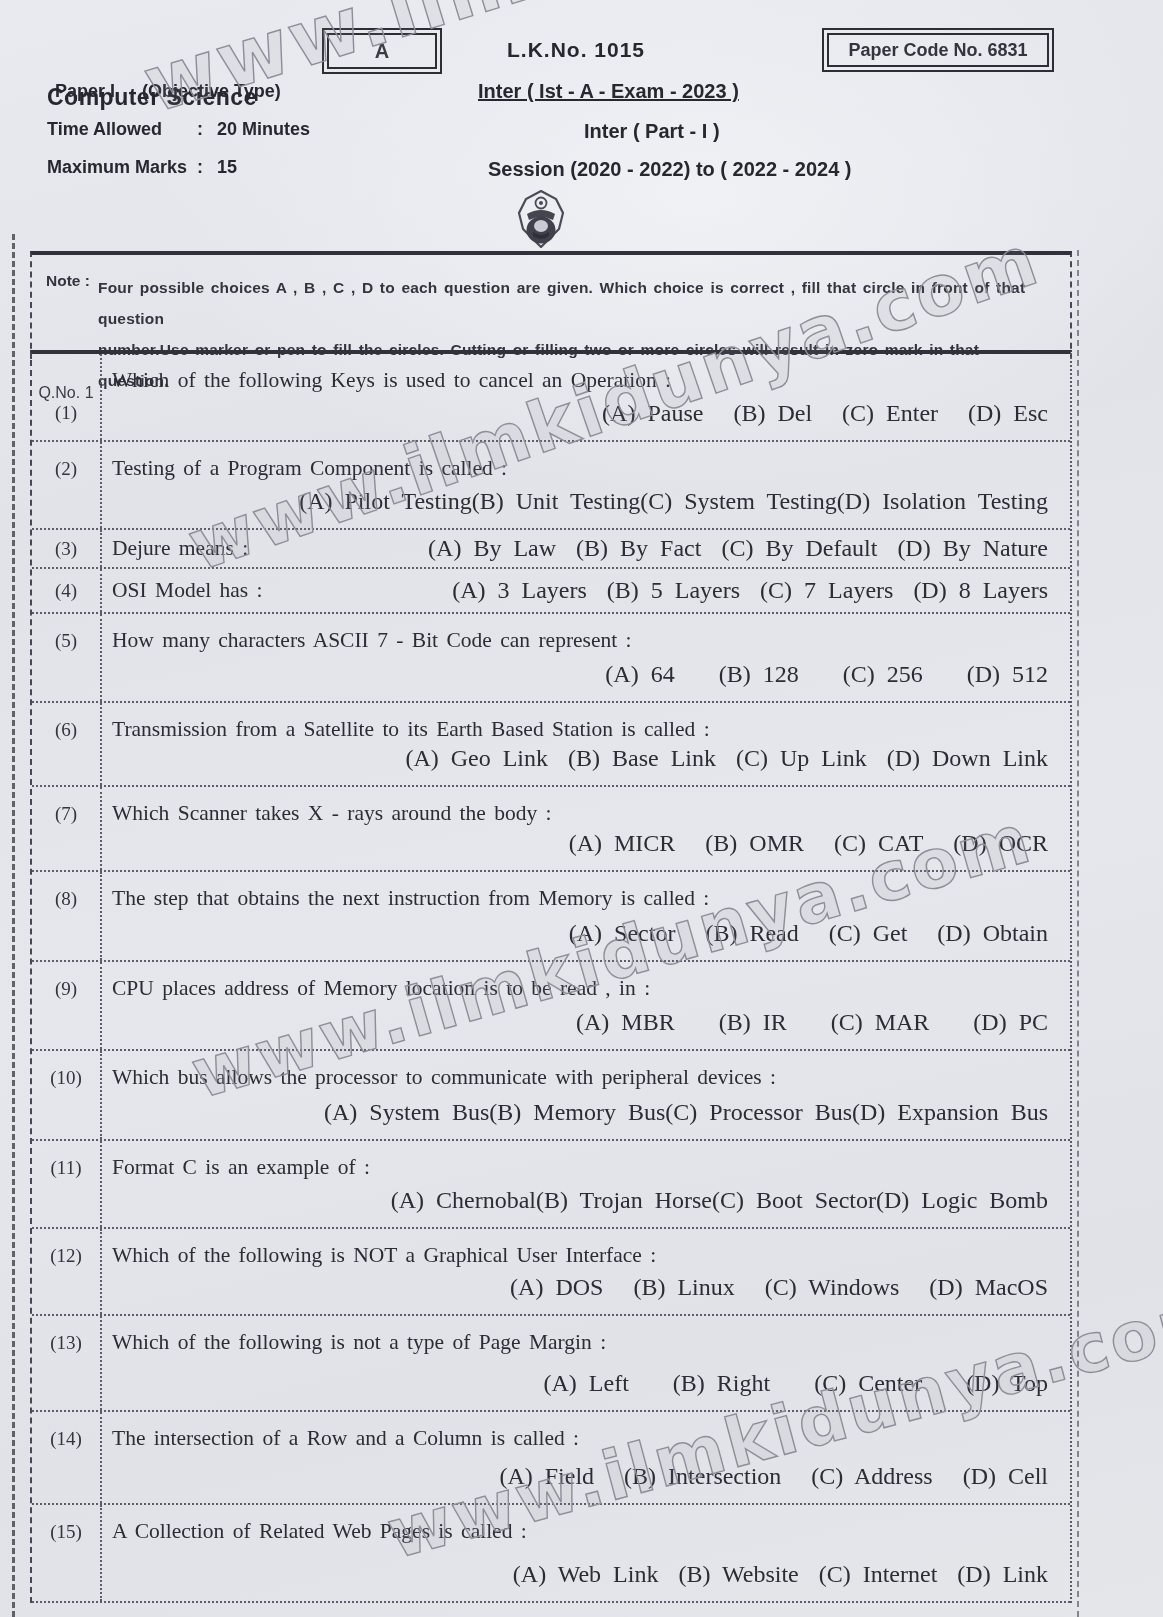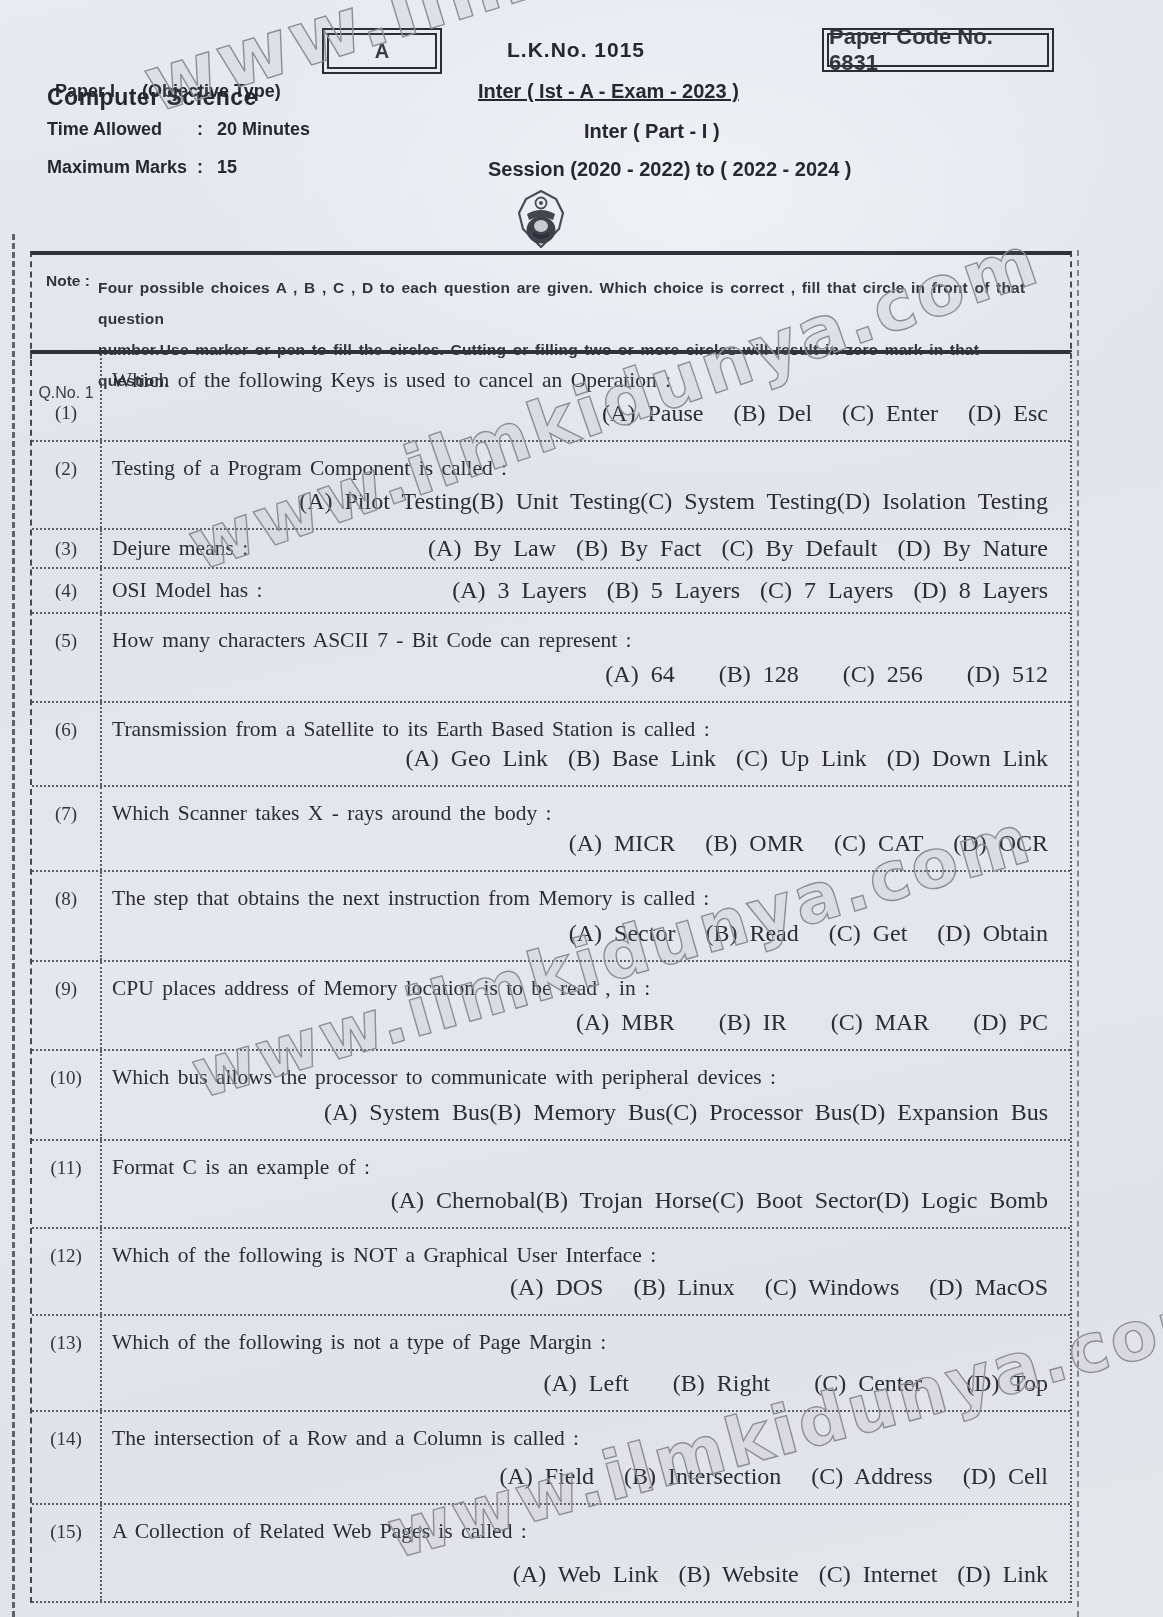--- a/index.html
+++ b/index.html
@@ -43,21 +43,21 @@
     position:absolute;left:327px;top:33px;width:106px;height:32px;
     border:2px solid #2c2d35;outline:2px solid #2c2d35;outline-offset:3px;
     display:flex;align-items:center;justify-content:center;
     font-family:"Liberation Sans",sans-serif;font-weight:bold;font-size:20px;color:#3a3b44;
   }
   .hlk{left:507px;top:38px;font-size:21px;letter-spacing:1px;}
   .pcbox{
     position:absolute;left:827px;top:33px;width:218px;height:30px;
     border:2px solid #2c2d35;outline:2px solid #2c2d35;outline-offset:3px;
     display:flex;align-items:center;justify-content:center;
-    font-family:"Liberation Sans",sans-serif;font-weight:bold;font-size:22px;color:#33343d;
+    font-family:"Liberation Sans",sans-serif;font-weight:bold;font-size:18px;color:#33343d;
   }
   .hexam{left:478px;top:80px;font-size:20px;text-decoration:underline;}
   .hpart{left:584px;top:120px;font-size:20px;}
   .hsession{left:488px;top:158px;font-size:20px;}
   
   .emblem{position:absolute;left:517px;top:190px;width:48px;height:58px;}
   
   .edge-left{position:absolute;left:12px;top:234px;bottom:0;width:0;border-left:3px dashed rgba(52,53,62,.75);}
   .edge-right{position:absolute;left:1077px;top:250px;bottom:0;width:0;border-left:2px dashed rgba(80,81,92,.65);}
   

